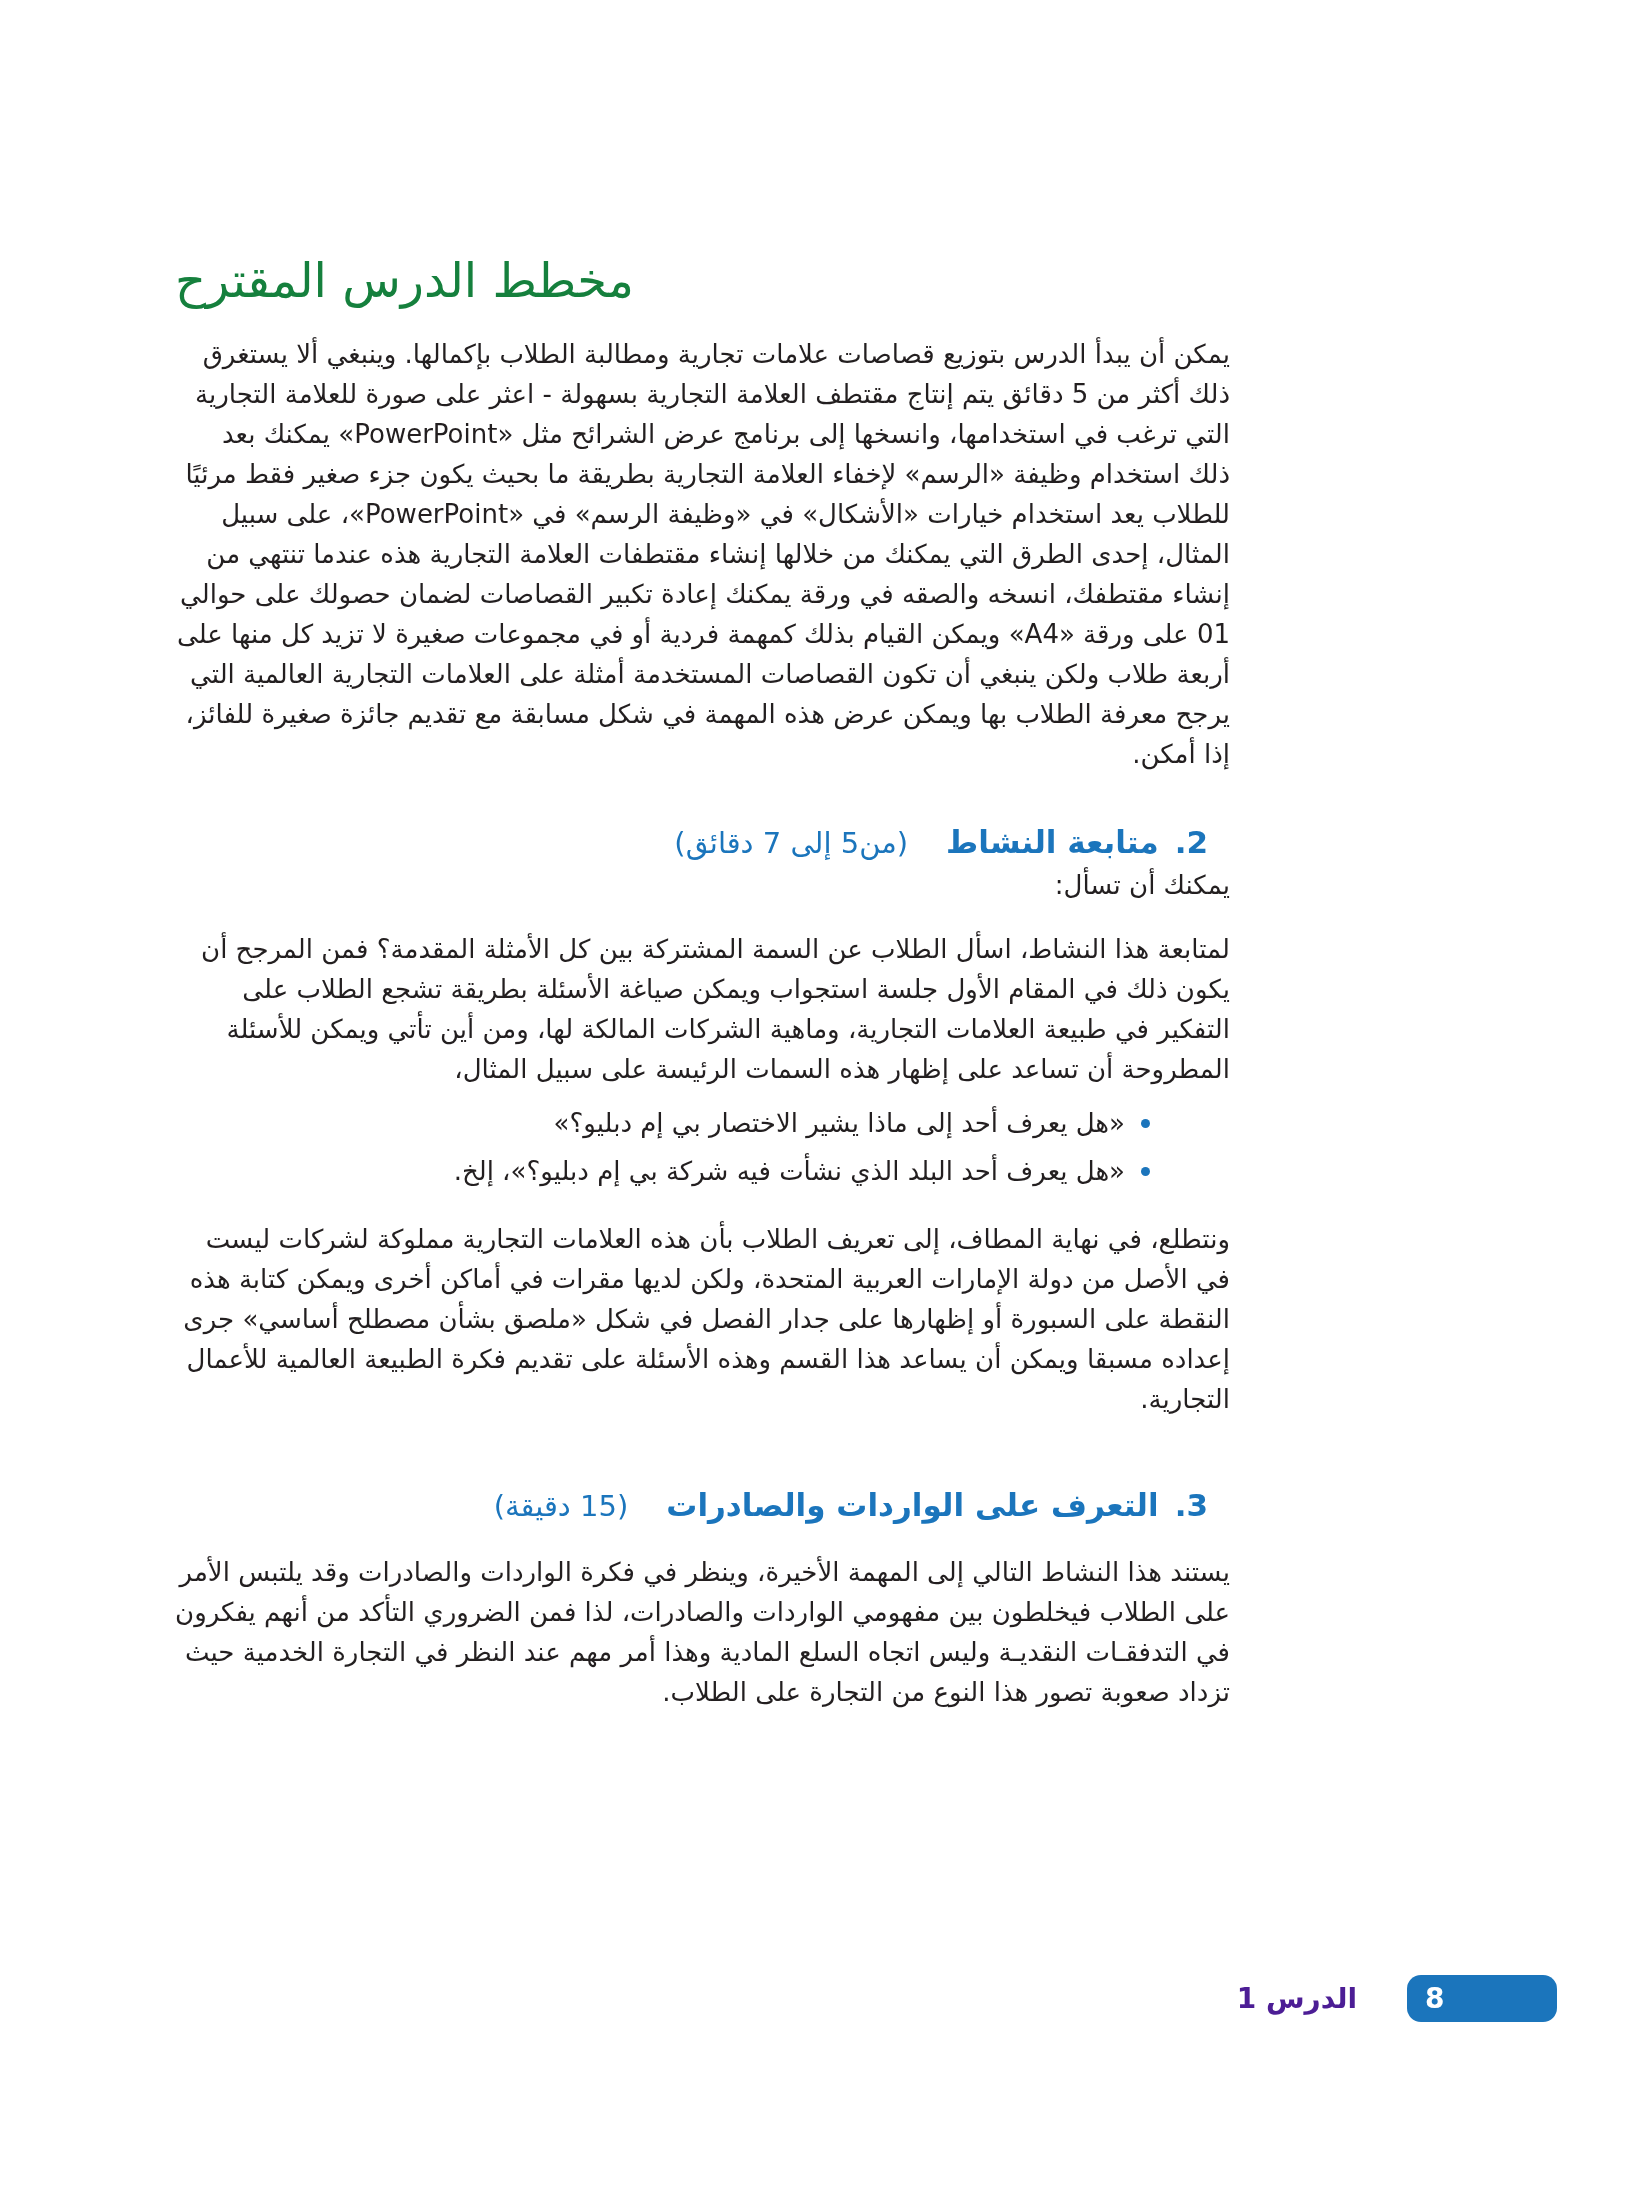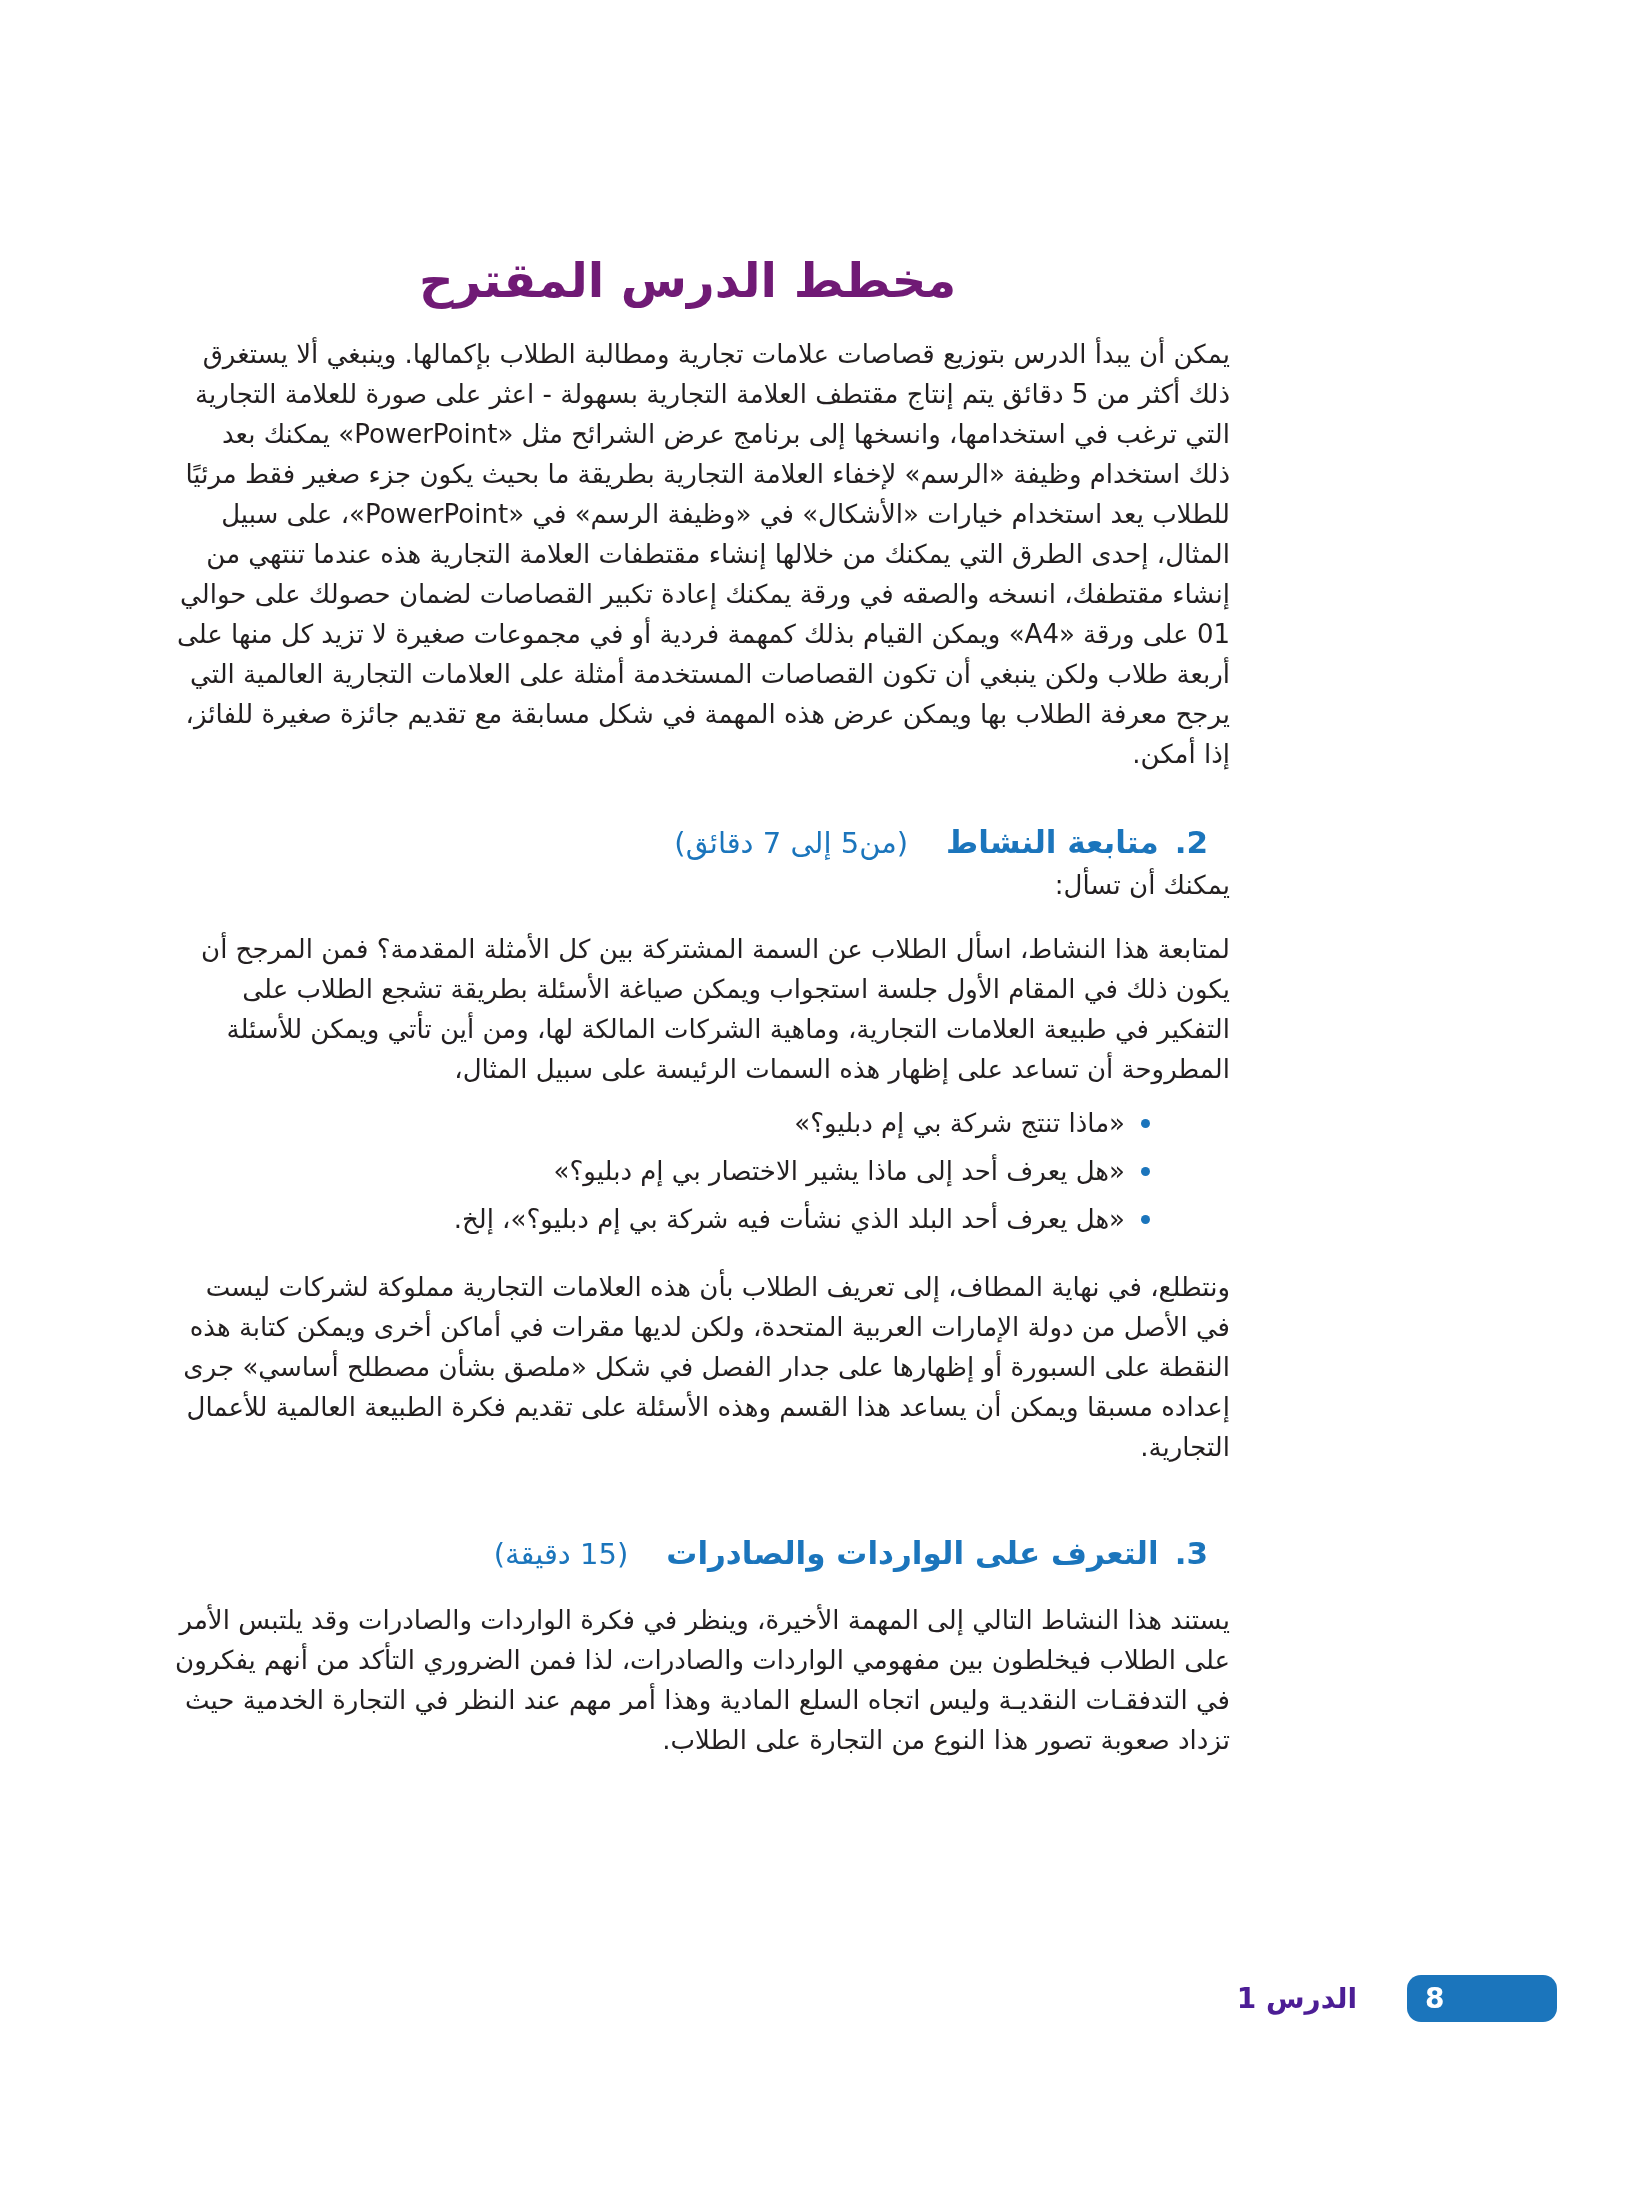--- a/index.html
+++ b/index.html
@@ -11,25 +11,25 @@
     font-family:"DejaVu Sans", sans-serif;
     direction:rtl;
     overflow:hidden;
   }
   .content {
     position:absolute;
     top:0; right:422px; left:175px;
   }
   .doc-title {
     margin:250px 30px 0 0;
-    text-align:center;
+    text-align:left;
     font-size:48px;
     line-height:60px;
-    font-weight:bold;
-    color:#701a75;
+    font-weight:normal;
+    color:#15803d;
   }
   .section-heading {
     margin:64px 22px 0 0;
     text-align:right;
     font-size:31px;
     line-height:44px;
     color:#1b75bc;
     white-space:nowrap;
   }
   .section-heading .num {
@@ -116,24 +116,20 @@
 
     <div class="section-heading h2-block">
       <span class="num">2.</span><span class="head-text">متابعة النشاط</span><span class="duration">(من5 إلى 7 دقائق)</span>
     </div>
     <p class="body-par ask-line">يمكنك أن تسأل:</p>
     <p class="body-par">لمتابعة هذا النشاط، اسأل الطلاب عن السمة المشتركة بين كل الأمثلة المقدمة؟ فمن المرجح أن يكون ذلك في المقام الأول جلسة استجواب ويمكن صياغة الأسئلة بطريقة تشجع الطلاب على التفكير في طبيعة العلامات التجارية، وماهية الشركات المالكة لها، ومن أين تأتي ويمكن للأسئلة المطروحة أن تساعد على إظهار هذه السمات الرئيسة على سبيل المثال،</p>
 
     <div class="bullet-list">
       <div class="bullet-item">
         <span class="bullet-dot"></span>
-        <span>«ماذا تنتج شركة بي إم دبليو؟»</span>
-      </div>
-      <div class="bullet-item">
-        <span class="bullet-dot"></span>
         <span>«هل يعرف أحد إلى ماذا يشير الاختصار بي إم دبليو؟»</span>
       </div>
       <div class="bullet-item">
         <span class="bullet-dot"></span>
         <span>«هل يعرف أحد البلد الذي نشأت فيه شركة بي إم دبليو؟»، إلخ.</span>
       </div>
     </div>
 
     <p class="body-par p3">ونتطلع، في نهاية المطاف، إلى تعريف الطلاب بأن هذه العلامات التجارية مملوكة لشركات ليست في الأصل من دولة الإمارات العربية المتحدة، ولكن لديها مقرات في أماكن أخرى ويمكن كتابة هذه النقطة على السبورة أو إظهارها على جدار الفصل في شكل «ملصق بشأن مصطلح أساسي» جرى إعداده مسبقا ويمكن أن يساعد هذا القسم وهذه الأسئلة على تقديم فكرة الطبيعة العالمية للأعمال التجارية.</p>
 

